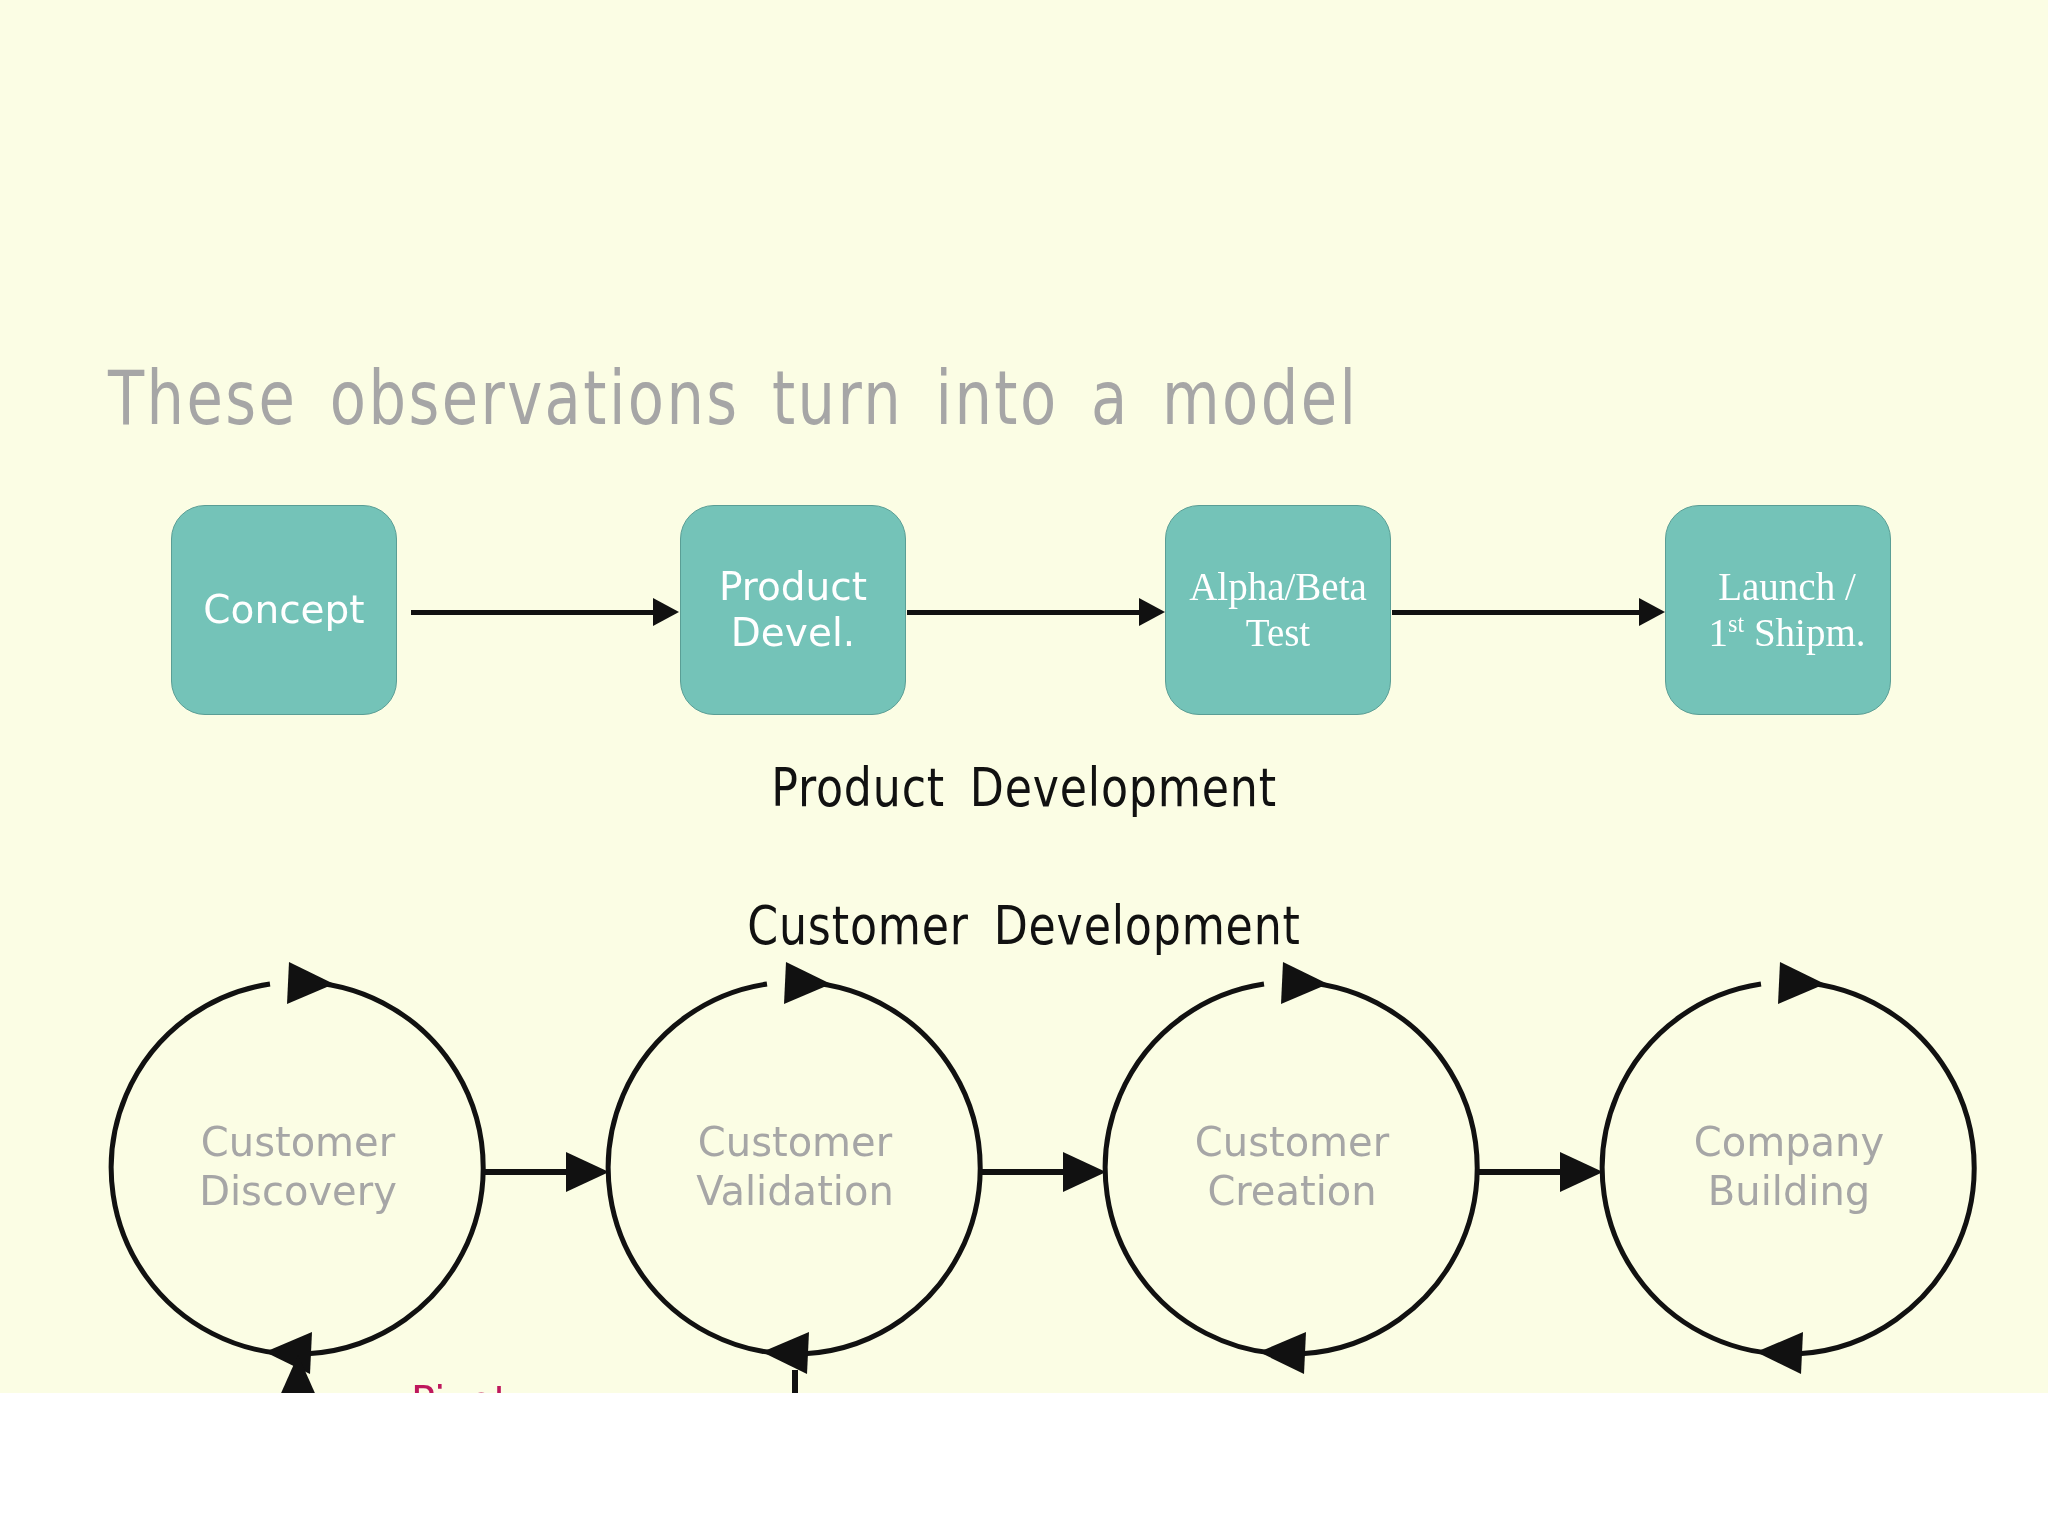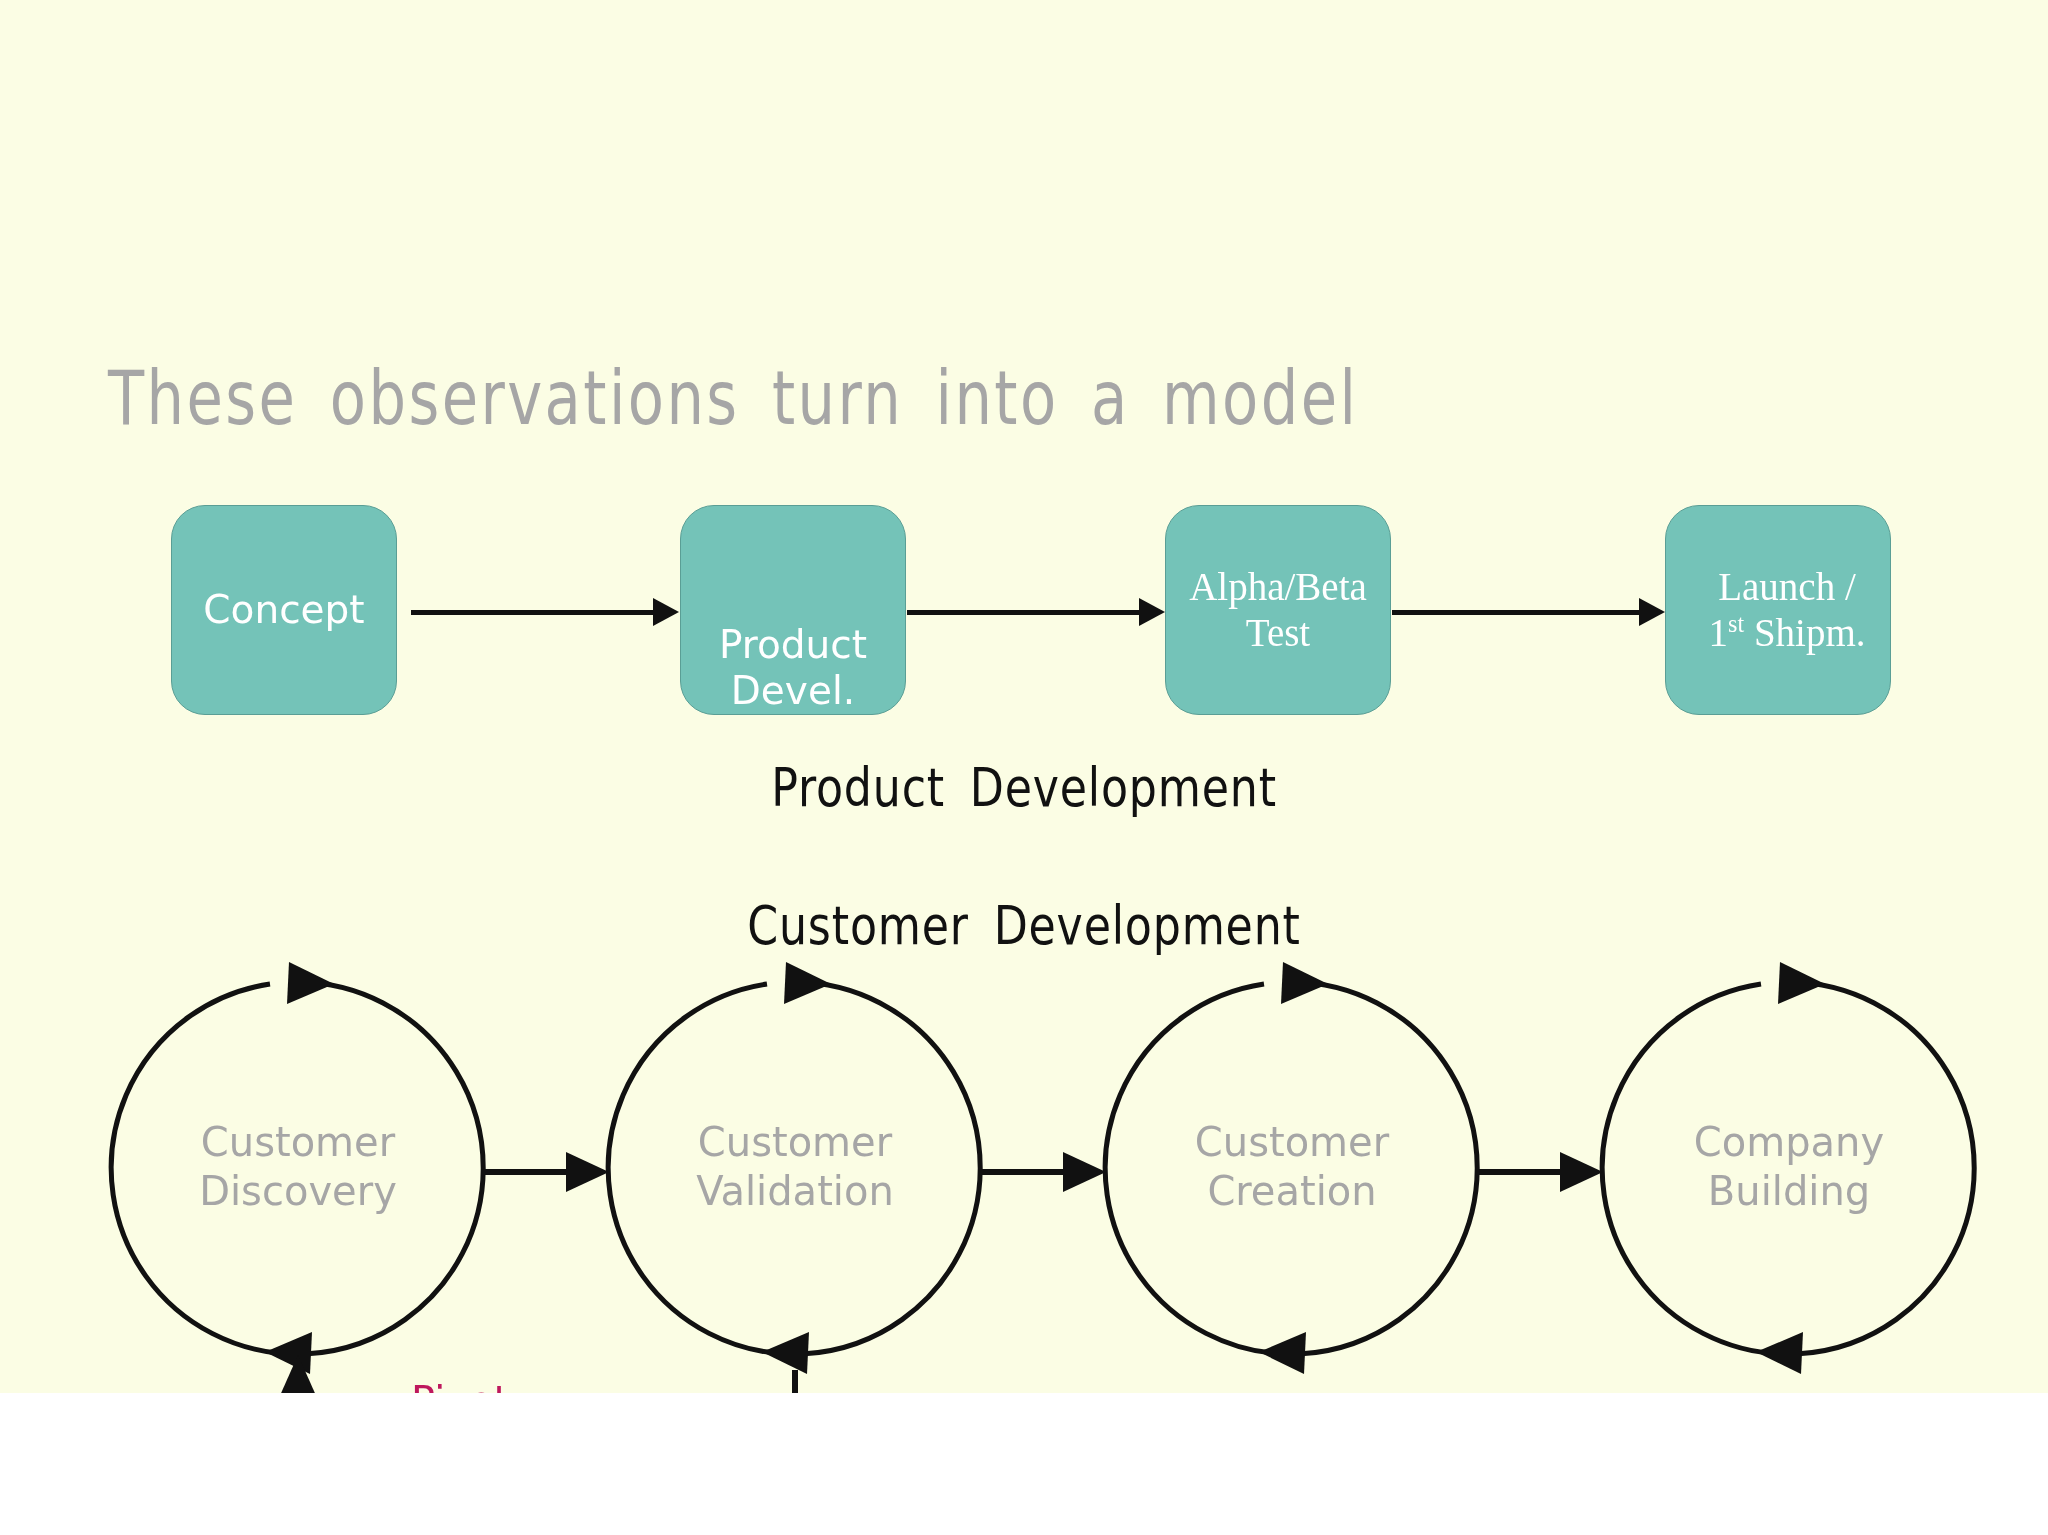--- a/index.html
+++ b/index.html
@@ -148,21 +148,21 @@
 <div id="slide" style="background: rgb(251, 253, 228);">
 
   <div id="title">These  observations  turn  into  a  model</div>
 
   <div class="pd-box" style="left:171px;">
     <div class="pd-label">
       <span>Concept</span>
     </div>
   </div>
 
-  <div class="pd-box" style="left:680px;align-items:flex-end;">
+  <div class="pd-box" style="left:680px;">
     <div class="pd-label">
       <span>Product</span><br>
       <span>Devel.</span>
     </div>
   </div>
 
   <div class="pd-box" style="left:1165px;">
     <div class="pd-label wide">
       <span>Alpha/Beta</span><br>
       <span>Test</span>

